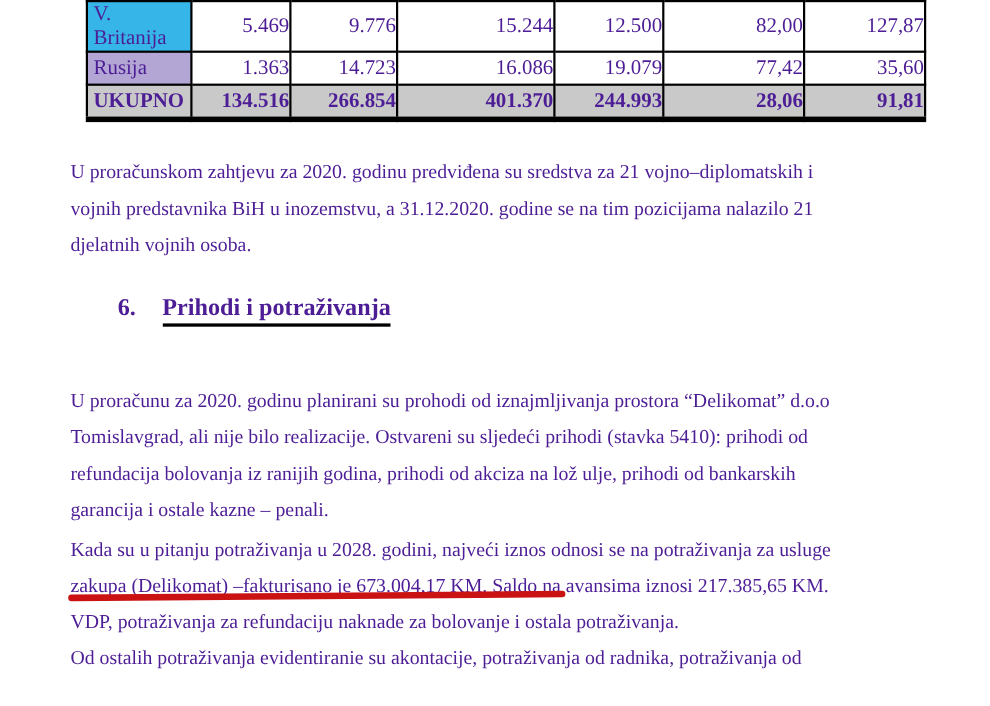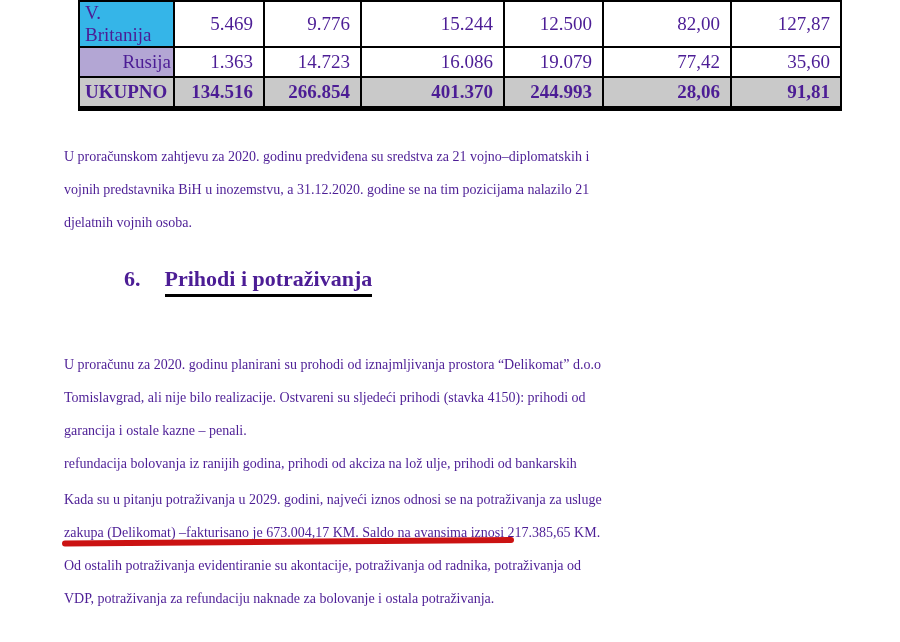--- a/index.html
+++ b/index.html
@@ -12,30 +12,30 @@
 
   
   table.stats {
     position: absolute; left: 78px; top: 0;
     width: 762px; table-layout: fixed; border-collapse: collapse;
     border: 2px solid #000; border-bottom: 5px solid #000;
     font-size: 19px;
   }
   table.stats td {
     border: 2px solid #000; height: 30px; vertical-align: middle;
-    text-align: right; padding-right: 10px; background: #fff;
+    text-align: right; background: #fff;
   }
   table.stats td.lbl { text-align: left; padding-left: 5px; padding-right: 2px; }
   table.stats tr.total td { font-weight: bold; height: 31px; background: transparent; }
 
   
-  .para { position: absolute; left: 64px; width: 781px; font-size: 14px; line-height: 33px; }
+  .para { position: absolute; left: 64px; width: 781px; font-size: 18px; line-height: 33px; }
   .fit { display: block; white-space: nowrap; transform-origin: left center; height: 33px; }
 
-  .heading { position: absolute; left: 124px; top: 266px; font-size: 22px; font-weight: bold; white-space: nowrap; }
+  .heading { position: absolute; left: 107px; top: 266px; font-size: 22px; font-weight: bold; white-space: nowrap; }
   .heading .num { display: inline-block; }
   .heading .title { display: inline-block; margin-left: 24px; border-bottom: 3px solid #000; padding-bottom: 2px; }
 
   .red-underline {
     position: absolute; left: 62px; top: 537px; width: 452px; height: 6px;
     border-radius: 3px; transform: rotate(-0.45deg); transform-origin: right center;
   }
 </style>
 </head>
 <body>
@@ -56,21 +56,21 @@
         <tr>
       <td class="lbl" style="background: rgb(53, 181, 232);">V. Britanija</td>
       <td>5.469</td>
       <td>9.776</td>
       <td>15.244</td>
       <td>12.500</td>
       <td>82,00</td>
       <td>127,87</td>
     </tr>
     <tr>
-      <td class="lbl" style="background: rgb(179, 166, 212); text-align: right;">Rusija</td>
+      <td class="lbl" style="background: rgb(179, 166, 212);">Rusija</td>
       <td>1.363</td>
       <td>14.723</td>
       <td>16.086</td>
       <td>19.079</td>
       <td>77,42</td>
       <td>35,60</td>
     </tr>
     <tr class="total" style="background: rgb(201, 201, 201); margin-left: 28px;">
       <td class="lbl">UKUPNO</td>
       <td>134.516</td>
@@ -88,27 +88,27 @@
     <span class="fit">vojnih predstavnika BiH u inozemstvu, a 31.12.2020. godine se na tim pozicijama nalazilo 21</span>
     <span class="fit last">djelatnih vojnih osoba.</span>
   </div>
 
   <div class="heading">
     <span class="num">6.</span><span class="title">Prihodi i potraživanja</span>
   </div>
 
   <div class="para" style="top:348px">
     <span class="fit">U proračunu za 2020. godinu planirani su prohodi od iznajmljivanja prostora “Delikomat” d.o.o</span>
-    <span class="fit">Tomislavgrad, ali nije bilo realizacije. Ostvareni su sljedeći prihodi (stavka 4150): prihodi od</span>
+    <span class="fit">Tomislavgrad, ali nije bilo realizacije. Ostvareni su sljedeći prihodi (stavka 5410): prihodi od</span>
+    <span class="fit">refundacija bolovanja iz ranijih godina, prihodi od akciza na lož ulje, prihodi od bankarskih</span>
     <span class="fit last">garancija i ostale kazne – penali.</span>
-    <span class="fit">refundacija bolovanja iz ranijih godina, prihodi od akciza na lož ulje, prihodi od bankarskih</span>
   </div>
 
   <div class="para" style="top:483px">
-    <span class="fit">Kada su u pitanju potraživanja u 2029. godini, najveći iznos odnosi se na potraživanja za usluge</span>
+    <span class="fit">Kada su u pitanju potraživanja u 2028. godini, najveći iznos odnosi se na potraživanja za usluge</span>
     <span class="fit">zakupa (Delikomat) –fakturisano je 673.004,17 KM. Saldo na avansima iznosi 217.385,65 KM.</span>
+    <span class="fit last">VDP, potraživanja za refundaciju naknade za bolovanje i ostala potraživanja.</span>
     <span class="fit">Od ostalih potraživanja evidentiranie su akontacije, potraživanja od radnika, potraživanja od</span>
-    <span class="fit last">VDP, potraživanja za refundaciju naknade za bolovanje i ostala potraživanja.</span>
   </div>
 
   <div class="red-underline" style="background: rgb(203, 18, 18);"></div>
 
 </div>
 
 </body></html>

